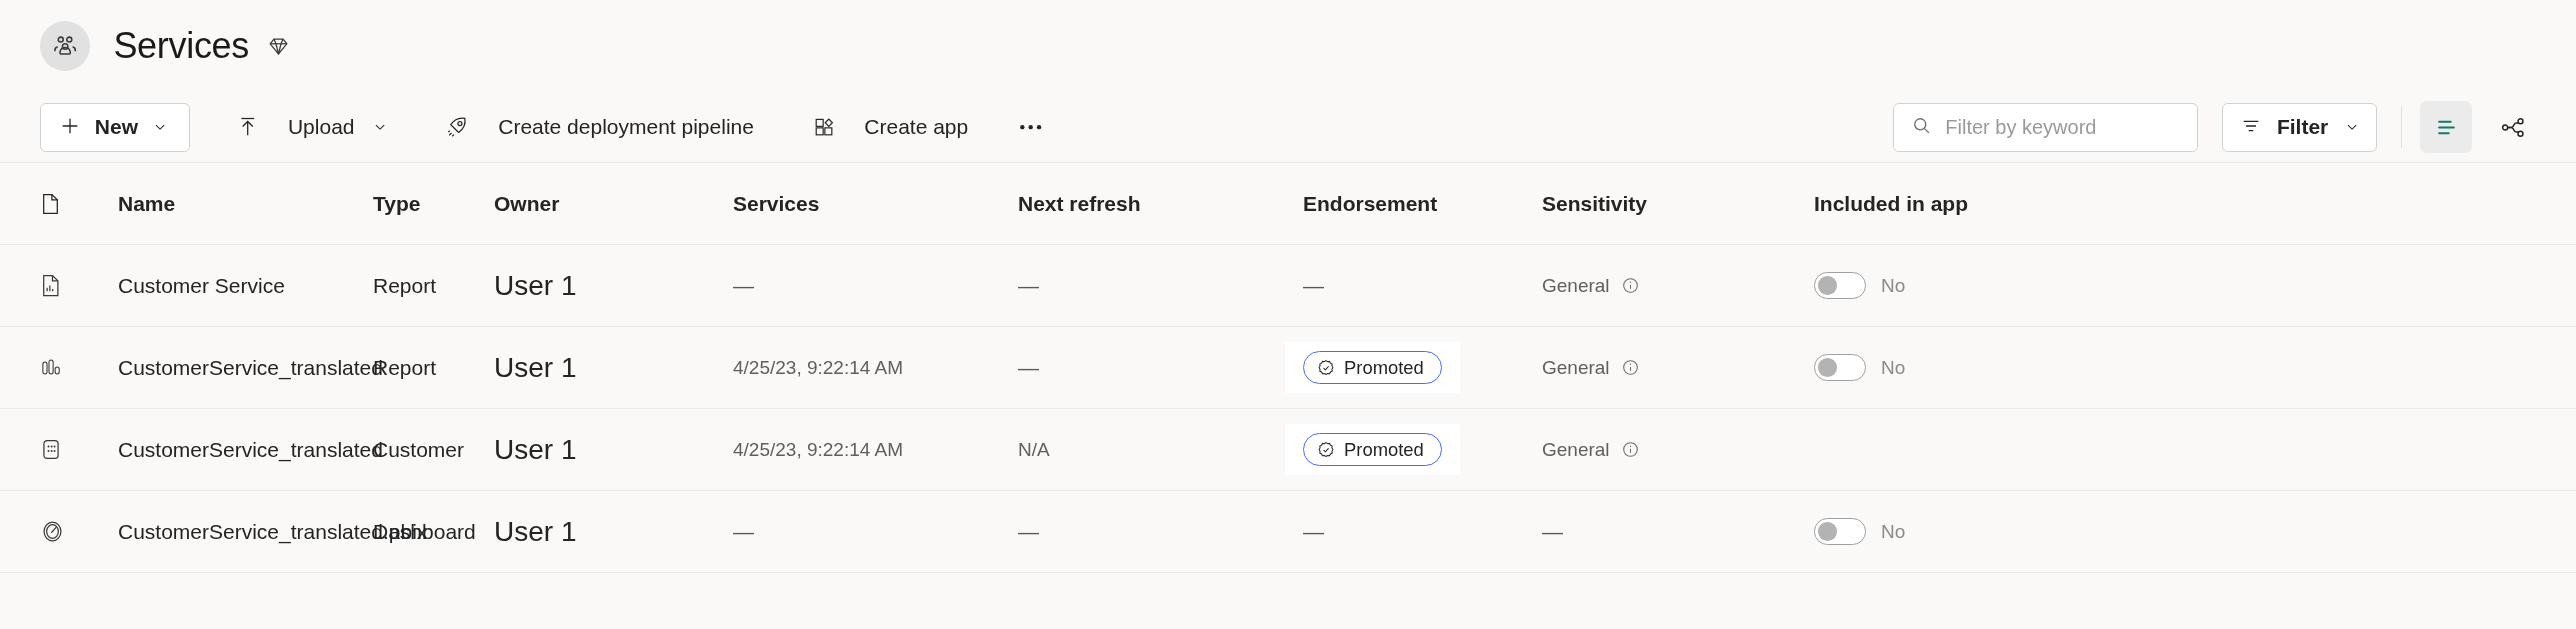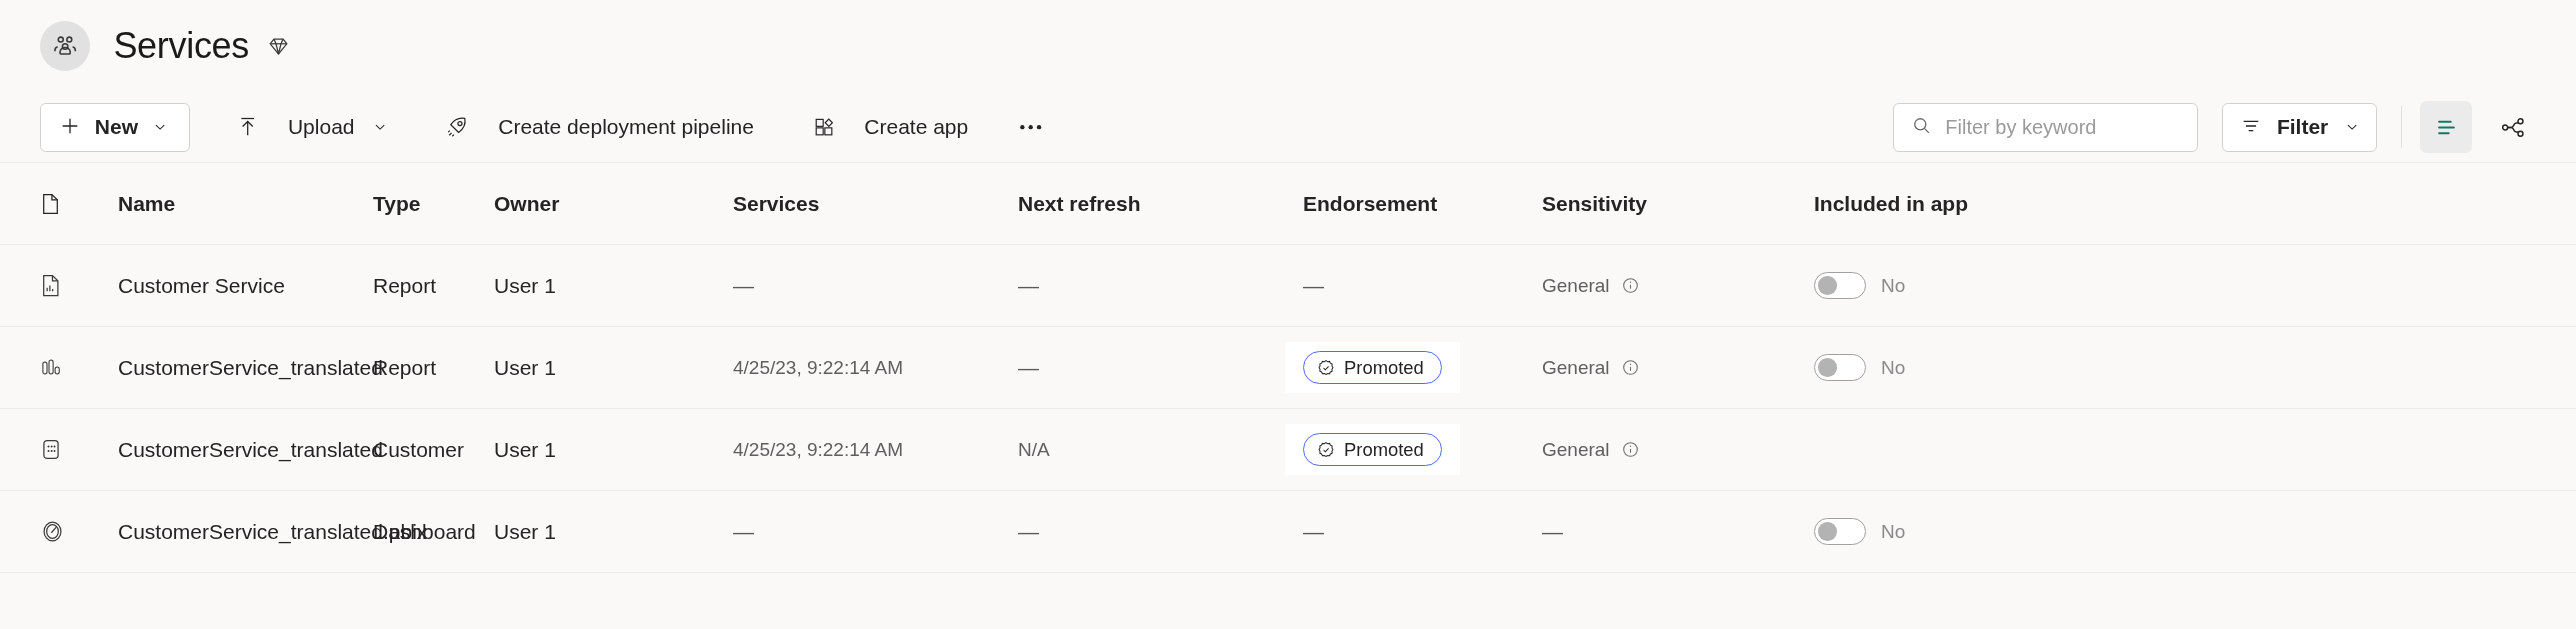--- a/index.html
+++ b/index.html
@@ -220,21 +220,21 @@
   .c-type   { width: 121px; }
   .c-owner  { width: 239px; }
   .c-refr   { width: 285px; }
   .c-next   { width: 285px; }
   .c-endo   { width: 239px; }
   .c-sens   { width: 272px; }
   .c-app    { width: 268px; }
 
   .row.data .c-name  { font-size: 21px; color: #242424; }
   .row.data .c-type  { font-size: 21px; color: #242424; }
-  .row.data .c-owner { font-size: 21px; color: #242424; }
+  .row.data .c-owner { font-size: 28px; color: #242424; }
   .row.data .c-refr,
   .row.data .c-next  { font-size: 19px; color: #5f5f5f; }
   .row.data .c-sens  { font-size: 19px; color: #5f5f5f; }
   .row.data .c-endo  { font-size: 19px; color: #5f5f5f; }
 
   .dash { color: #5a5a5a; font-size: 21px; line-height: 1; }
   .row.data .c-refr .dash,
   .row.data .c-next .dash,
   .row.data .c-endo .dash,
   .row.data .c-sens .dash { color: #5a5a5a; }

